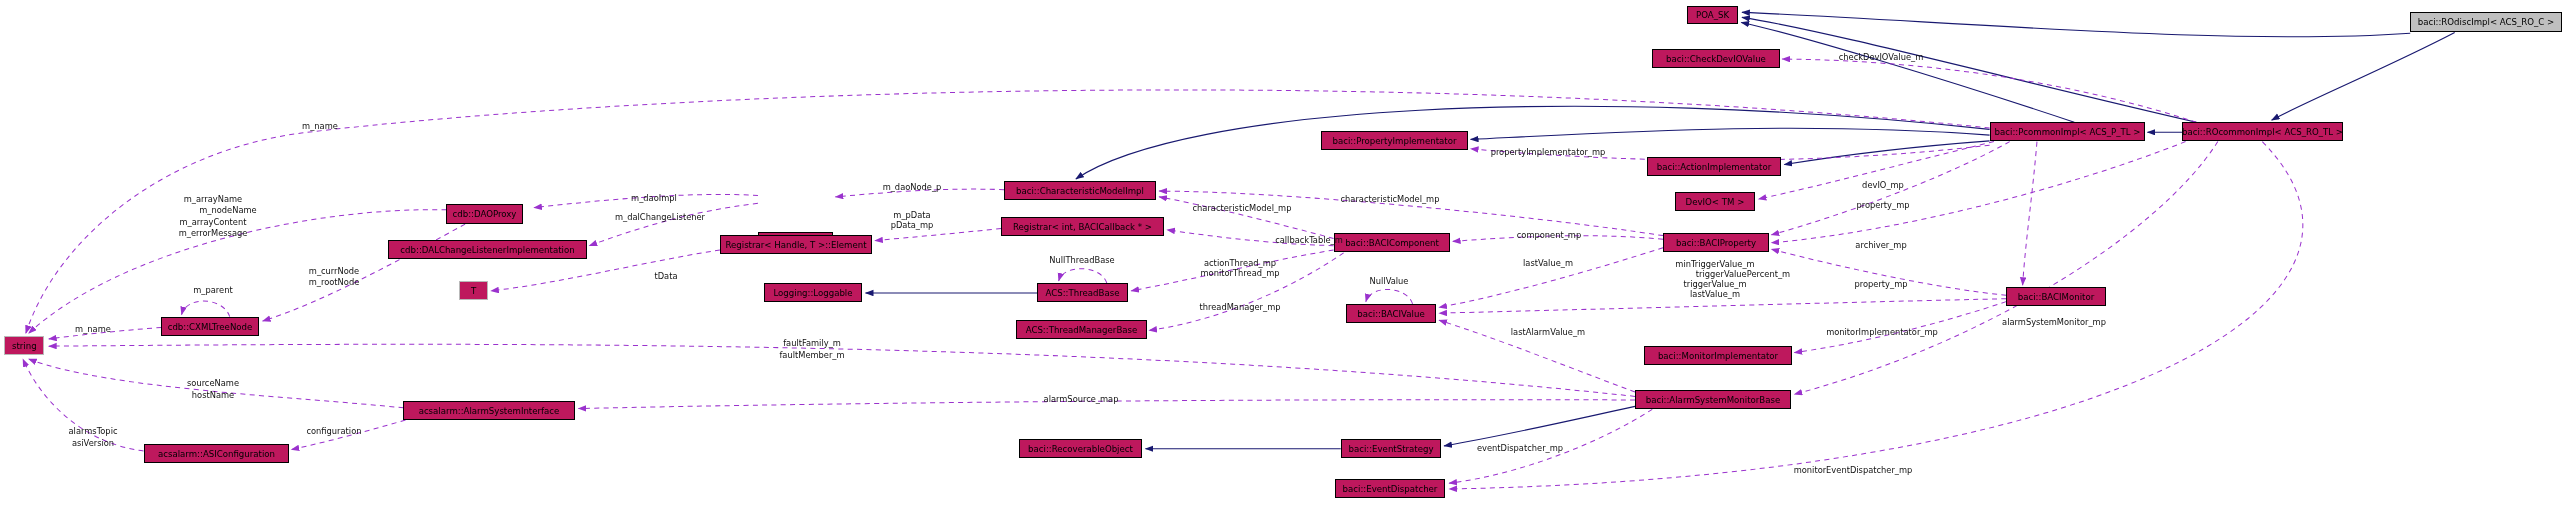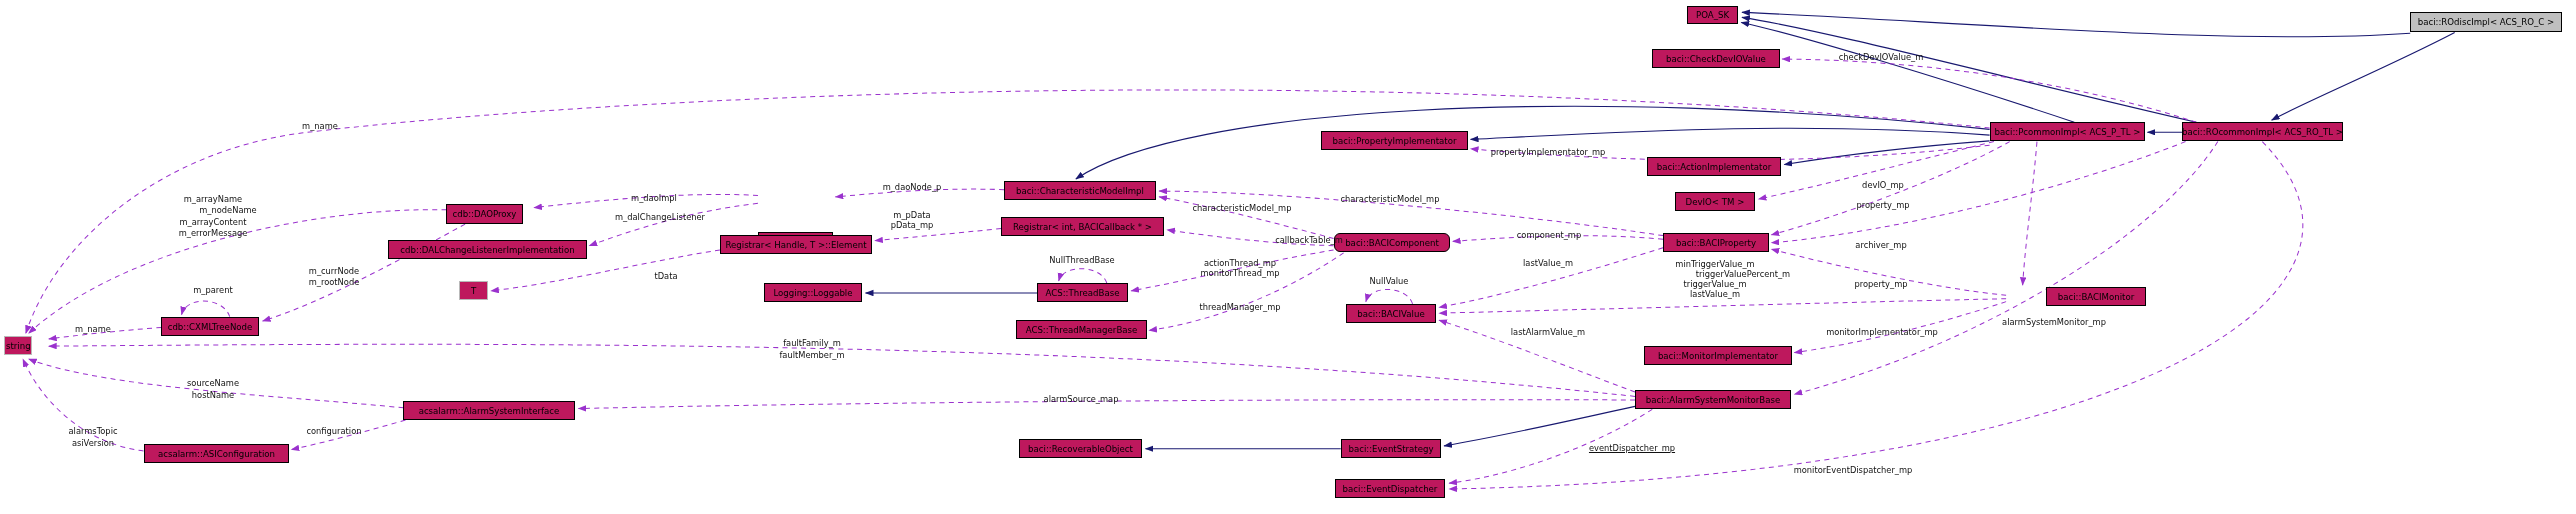--- a/index.html
+++ b/index.html
@@ -88,30 +88,30 @@
       <div class="node" style="left: 2182px; top: 122px; width: 161px; height: 19.4px;">baci::ROcommonImpl&lt; ACS_RO_TL &gt;</div>
       <div class="node" style="left: 1321px; top: 131px; width: 147px; height: 19.4px;">baci::PropertyImplementator</div>
       <div class="node" style="left: 1647px; top: 157px; width: 134px; height: 19.4px;">baci::ActionImplementator</div>
       <div class="node" style="left: 1675px; top: 192px; width: 80px; height: 19.4px;">DevIO&lt; TM &gt;</div>
       <div class="node" style="left: 1004px; top: 181px; width: 152px; height: 19.4px;">baci::CharacteristicModelImpl</div>
       <div class="node" style="left: 758px; top: 188px; width: 75px; height: 19.4px; margin-top: 44px;">cdb::DAONode</div>
       <div class="node" style="left: 446px; top: 204px; width: 77px; height: 20px;">cdb::DAOProxy</div>
       <div class="node" style="left: 388px; top: 240px; width: 199px; height: 19.4px;">cdb::DALChangeListenerImplementation</div>
       <div class="node" style="left: 1001px; top: 217px; width: 163px; height: 19.4px;">Registrar&lt; int, BACICallback * &gt;</div>
       <div class="node" style="left: 720px; top: 235px; width: 152px; height: 19.4px;">Registrar&lt; Handle, T &gt;::Element</div>
-      <div class="node" style="left: 1334px; top: 233px; width: 116px; height: 19.4px; border-radius: 6px;">baci::BACIComponent</div>
+      <div class="node" style="left: 1334px; top: 233px; width: 116px; height: 19.4px;">baci::BACIComponent</div>
       <div class="node" style="left: 1663px; top: 233px; width: 106px; height: 19.4px;">baci::BACIProperty</div>
       <div class="node external" style="left: 459px; top: 281px; width: 29px; height: 19.4px;">T</div>
       <div class="node" style="left: 764px; top: 283px; width: 98px; height: 19.4px;">Logging::Loggable</div>
       <div class="node" style="left: 1037px; top: 283px; width: 91px; height: 19.4px;">ACS::ThreadBase</div>
       <div class="node" style="left: 1016px; top: 320px; width: 131px; height: 19.4px;">ACS::ThreadManagerBase</div>
       <div class="node" style="left: 1346px; top: 304px; width: 90px; height: 19.4px;">baci::BACIValue</div>
-      <div class="node" style="left: 2006px; top: 287px; width: 100px; height: 19.4px; margin-left: 40px;">baci::BACIMonitor</div>
+      <div class="node" style="left: 2006px; top: 287px; width: 100px; height: 19.4px;">baci::BACIMonitor</div>
       <div class="node" style="left: 161px; top: 317px; width: 98px; height: 19.4px;">cdb::CXMLTreeNode</div>
-      <div class="node external" style="left: 4.3px; top: 336px; width: 28px; height: 19.4px; text-align: right;">string</div>
+      <div class="node external" style="left: 4.3px; top: 336px; width: 40px; height: 19.4px; text-align: right;">string</div>
       <div class="node" style="left: 1644px; top: 346px; width: 148px; height: 19.4px;">baci::MonitorImplementator</div>
       <div class="node" style="left: 1635px; top: 390px; width: 156px; height: 19.4px;">baci::AlarmSystemMonitorBase</div>
       <div class="node" style="left: 403px; top: 401px; width: 172px; height: 19.4px;">acsalarm::AlarmSystemInterface</div>
       <div class="node" style="left: 144px; top: 444px; width: 145px; height: 19.4px;">acsalarm::ASIConfiguration</div>
       <div class="node" style="left: 1019px; top: 439px; width: 123px; height: 19.4px;">baci::RecoverableObject</div>
       <div class="node" style="left: 1341px; top: 439px; width: 100px; height: 19.4px;">baci::EventStrategy</div>
       <div class="node" style="left: 1335px; top: 479px; width: 110px; height: 19.4px;">baci::EventDispatcher</div>
     </div>
   <div id="label-layer">
       <span class="edge-label" style="left: 1881px; top: 57px;">checkDevIOValue_m</span>
@@ -153,17 +153,17 @@
       <span class="edge-label" style="left: 812px; top: 355px;">faultMember_m</span>
       <span class="edge-label" style="left: 1548px; top: 332px;">lastAlarmValue_m</span>
       <span class="edge-label" style="left: 1882px; top: 332px;">monitorImplementator_mp</span>
       <span class="edge-label" style="left: 2054px; top: 322px;">alarmSystemMonitor_mp</span>
       <span class="edge-label" style="left: 213px; top: 383px;">sourceName</span>
       <span class="edge-label" style="left: 213px; top: 395px;">hostName</span>
       <span class="edge-label" style="left: 1081px; top: 399px;">alarmSource_map</span>
       <span class="edge-label" style="left: 93px; top: 431px;">alarmsTopic</span>
       <span class="edge-label" style="left: 93px; top: 443px;">asiVersion</span>
       <span class="edge-label" style="left: 334px; top: 431px;">configuration</span>
-      <span class="edge-label" style="left: 1632px; top: 448px; text-decoration: underline;">eventDispatcher_mp</span>
+      <span class="edge-label" style="left: 1520px; top: 448px;">eventDispatcher_mp</span>
       <span class="edge-label" style="left: 1831px; top: 470px; padding-left: 44px;">monitorEventDispatcher_mp</span>
     </div>
 </div>
 
 
 </body></html>

